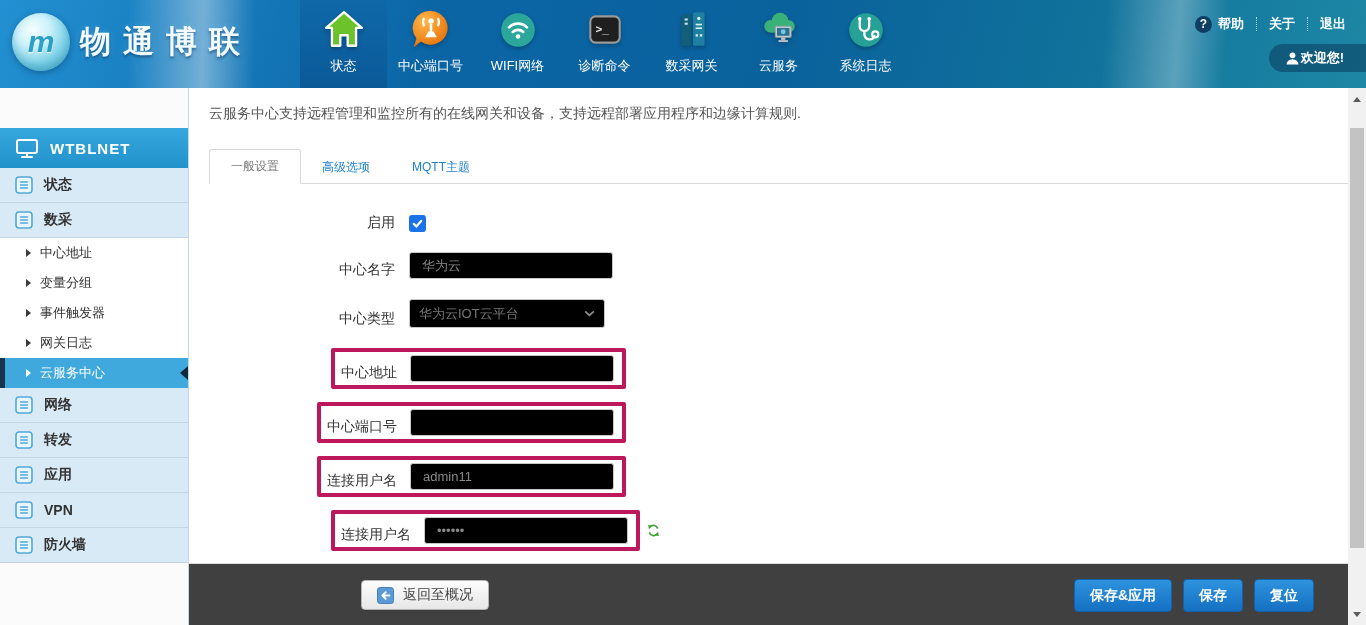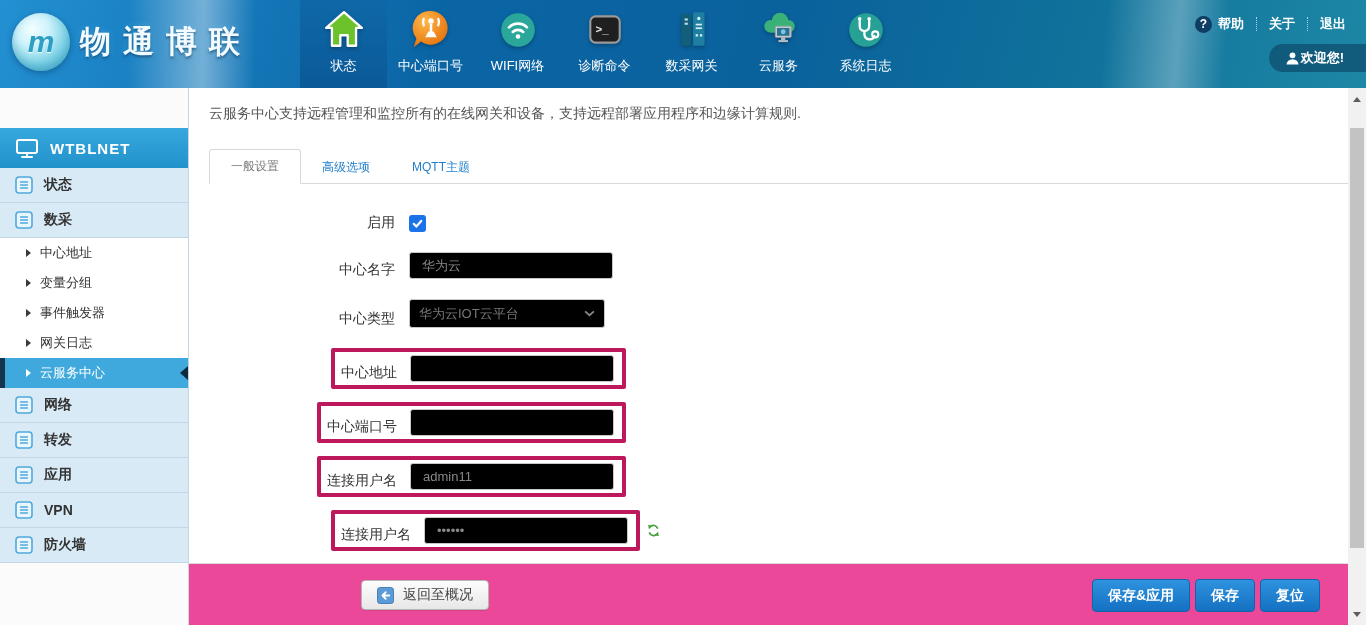--- a/index.html
+++ b/index.html
@@ -76,25 +76,25 @@
   .fselect{width:196px;height:29px;border:1px solid #c8c8c8;border-radius:3px;display:flex;
     align-items:center;justify-content:space-between;padding:0 9px;font-size:13px;color:#777;
     cursor:pointer;box-sizing:border-box;background:#000000;}
   .row-out{display:flex;align-items:center;margin-bottom:13px;}
   .red-row{display:flex;align-items:flex-end;border:4px solid #be185d;padding:3px 8px 3px 6px;border-radius:2px;}
   .flabel2{font-size:14px;color:#333;margin-right:13px;white-space:nowrap;}
   .ml4{margin-left:122px;} .ml5{margin-left:108px;}
   .refresh{margin-left:6px;cursor:pointer;display:flex;}
 
   
-  .footer{position:absolute;left:0;right:18px;bottom:0;height:61px;background:#ec4899;border-top:1px solid #dcdcdc;}
+  .footer{position:absolute;left:0;right:18px;bottom:0;height:61px;background:#404040;border-top:1px solid #dcdcdc;}
   .back-btn{position:absolute;left:172px;top:16px;height:28px;display:flex;align-items:center;gap:9px;
     padding:0 15px;background:linear-gradient(#fdfdfd,#e7e7e7);border:1px solid #b5b5b5;border-radius:4px;
     font-size:14px;color:#444;cursor:pointer;box-shadow:0 1px 1px rgba(0,0,0,.08);}
-  .action-btns{position:absolute;right:28px;top:15px;display:flex;gap:5px;}
+  .action-btns{position:absolute;right:34px;top:15px;display:flex;gap:11px;}
   .blue-btn{height:31px;padding:0 15px;background:linear-gradient(#2e93de,#1570c2);
     border:1px solid #1263ad;border-radius:4px;color:#fff;font-size:14px;font-weight:bold;
     cursor:pointer;font-family:inherit;}
 
   
   .scrollbar{position:absolute;top:88px;right:0;width:18px;bottom:0;background:#f1f1f1;z-index:6;}
   .sb-arrow{position:absolute;left:0;width:18px;height:16px;display:flex;align-items:center;
     justify-content:center;cursor:pointer;}
   .sb-arrow.up{top:3px;} .sb-arrow.down{bottom:3px;}
   .tri-up{width:0;height:0;border-left:4px solid transparent;border-right:4px solid transparent;border-bottom:5px solid #5c5c5c;}

